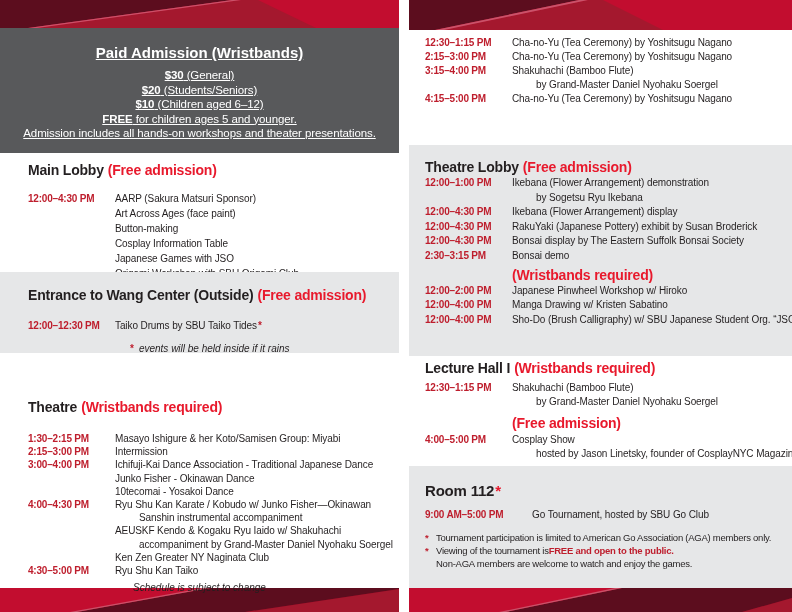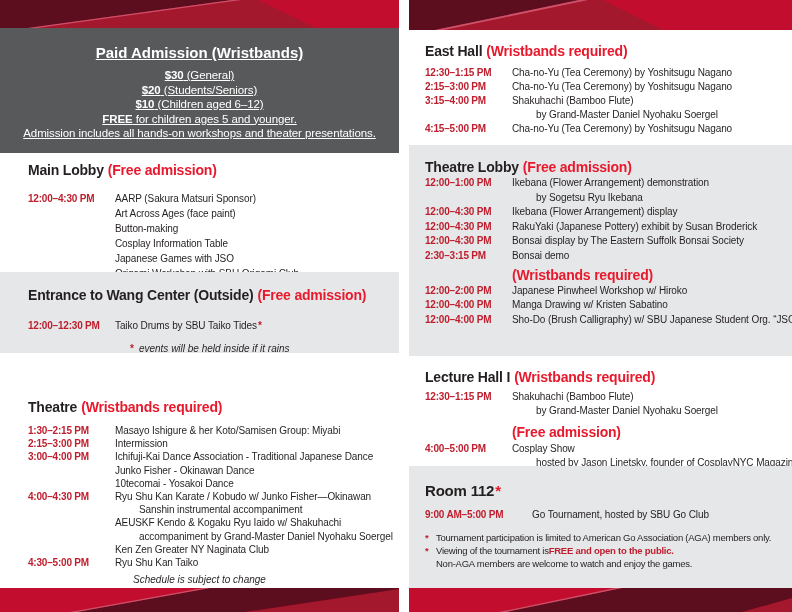--- a/index.html
+++ b/index.html
@@ -49,39 +49,39 @@
 
   #entrance { top: 272px; height: 81px; }
   #entrance .h { margin-top: 14px; }
   #entrance .rows { margin-top: 14px; }
   #entrance .note { display: flex; margin: 9px 0 0 102px; font-size: 10px; line-height: 13px; }
   #entrance .note .nmark { color: var(--time-red, #BE1E2D); font-weight: 700; margin-right: 5px; }
   #entrance .note .ntxt { font-style: italic; }
 
   #theatre { top: 372px; }
   #theatre .h { margin-top: 26px; }
-  #theatre .rows { margin-top: 8px; }
+  #theatre .rows { margin-top: 16px; }
   #theatre .row { line-height: 13.2px; }
   #theatre .footnote { width: 399px; margin-left: -28px; margin-top: 4px; text-align: center;
     font-style: italic; font-size: 10px; line-height: 13px; }
 
   #east-hall { top: 30px; }
   #east-hall .h { margin-top: 12px; }
   #east-hall .rows { margin-top: 6px; }
   #east-hall .row { line-height: 14px; }
 
   #theatre-lobby { top: 145px; height: 211px; }
   #theatre-lobby .h { margin-top: 13px; }
   #theatre-lobby .rows { margin-top: 0; }
   #theatre-lobby .row { line-height: 14.6px; }
   #theatre-lobby .sub-h { margin-top: 2px; margin-left: 87px; }
   #theatre-lobby .sub-rows { margin-top: 0; }
 
   #lecture-hall { top: 356px; }
-  #lecture-hall .h { margin-top: 12px; }
+  #lecture-hall .h { margin-top: 3px; }
   #lecture-hall .rows { margin-top: 4px; }
   #lecture-hall .row { line-height: 13.5px; }
   #lecture-hall .sub-h { margin-top: 6px; margin-left: 87px; }
   #lecture-hall .sub-rows { margin-top: 1px; }
 
   #room-201 { top: 466px; height: 122px; }
   #room-201 .h { margin-top: 15px; font-size: 15px; line-height: 20px; }
   #room-201 .rows { margin-top: 6px; }
   #room-201 .row .t { flex-basis: 107px; }
   #room-201 .notes { margin-top: 9px; }
@@ -226,23 +226,20 @@
         </div>
       <div class="row">
           <span class="t">4:30–5:00 PM</span>
           <span class="d">Ryu Shu Kan Taiko</span>
         </div>
     </div>
     <div class="footnote">Schedule is subject to change</div>
   </div>
 
   <div class="sec sec-r" id="east-hall">
-    <div class="h">
-      <span class="hb">East Hall</span><span class="hr">(Wristbands required)</span>
-    </div>
     <div class="rows">
       <div class="row">
           <span class="t">12:30–1:15 PM</span>
           <span class="d">Cha-no-Yu (Tea Ceremony) by Yoshitsugu Nagano</span>
         </div>
       <div class="row">
           <span class="t">2:15–3:00 PM</span>
           <span class="d">Cha-no-Yu (Tea Ceremony) by Yoshitsugu Nagano</span>
         </div>
       <div class="row">

